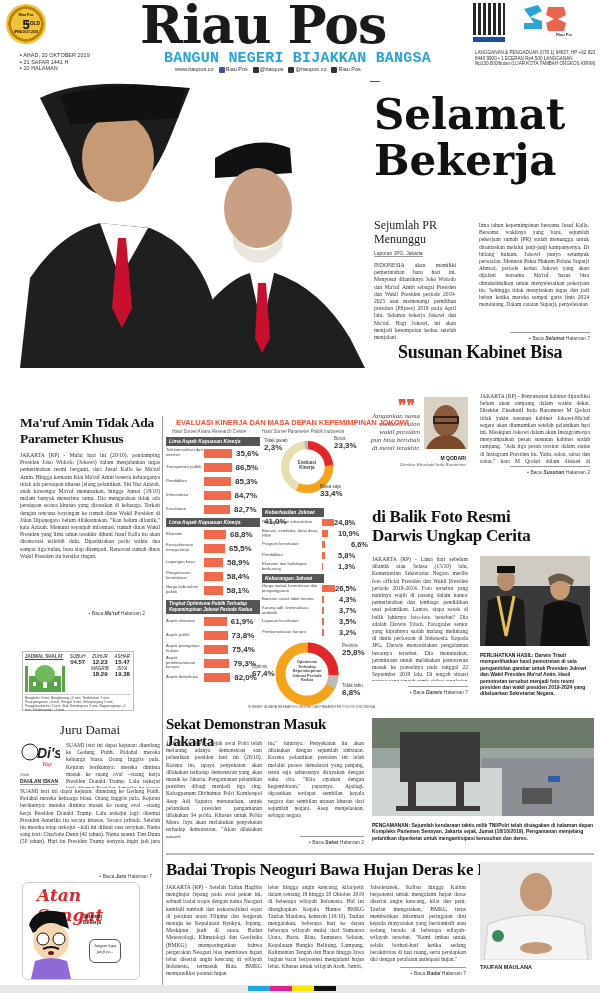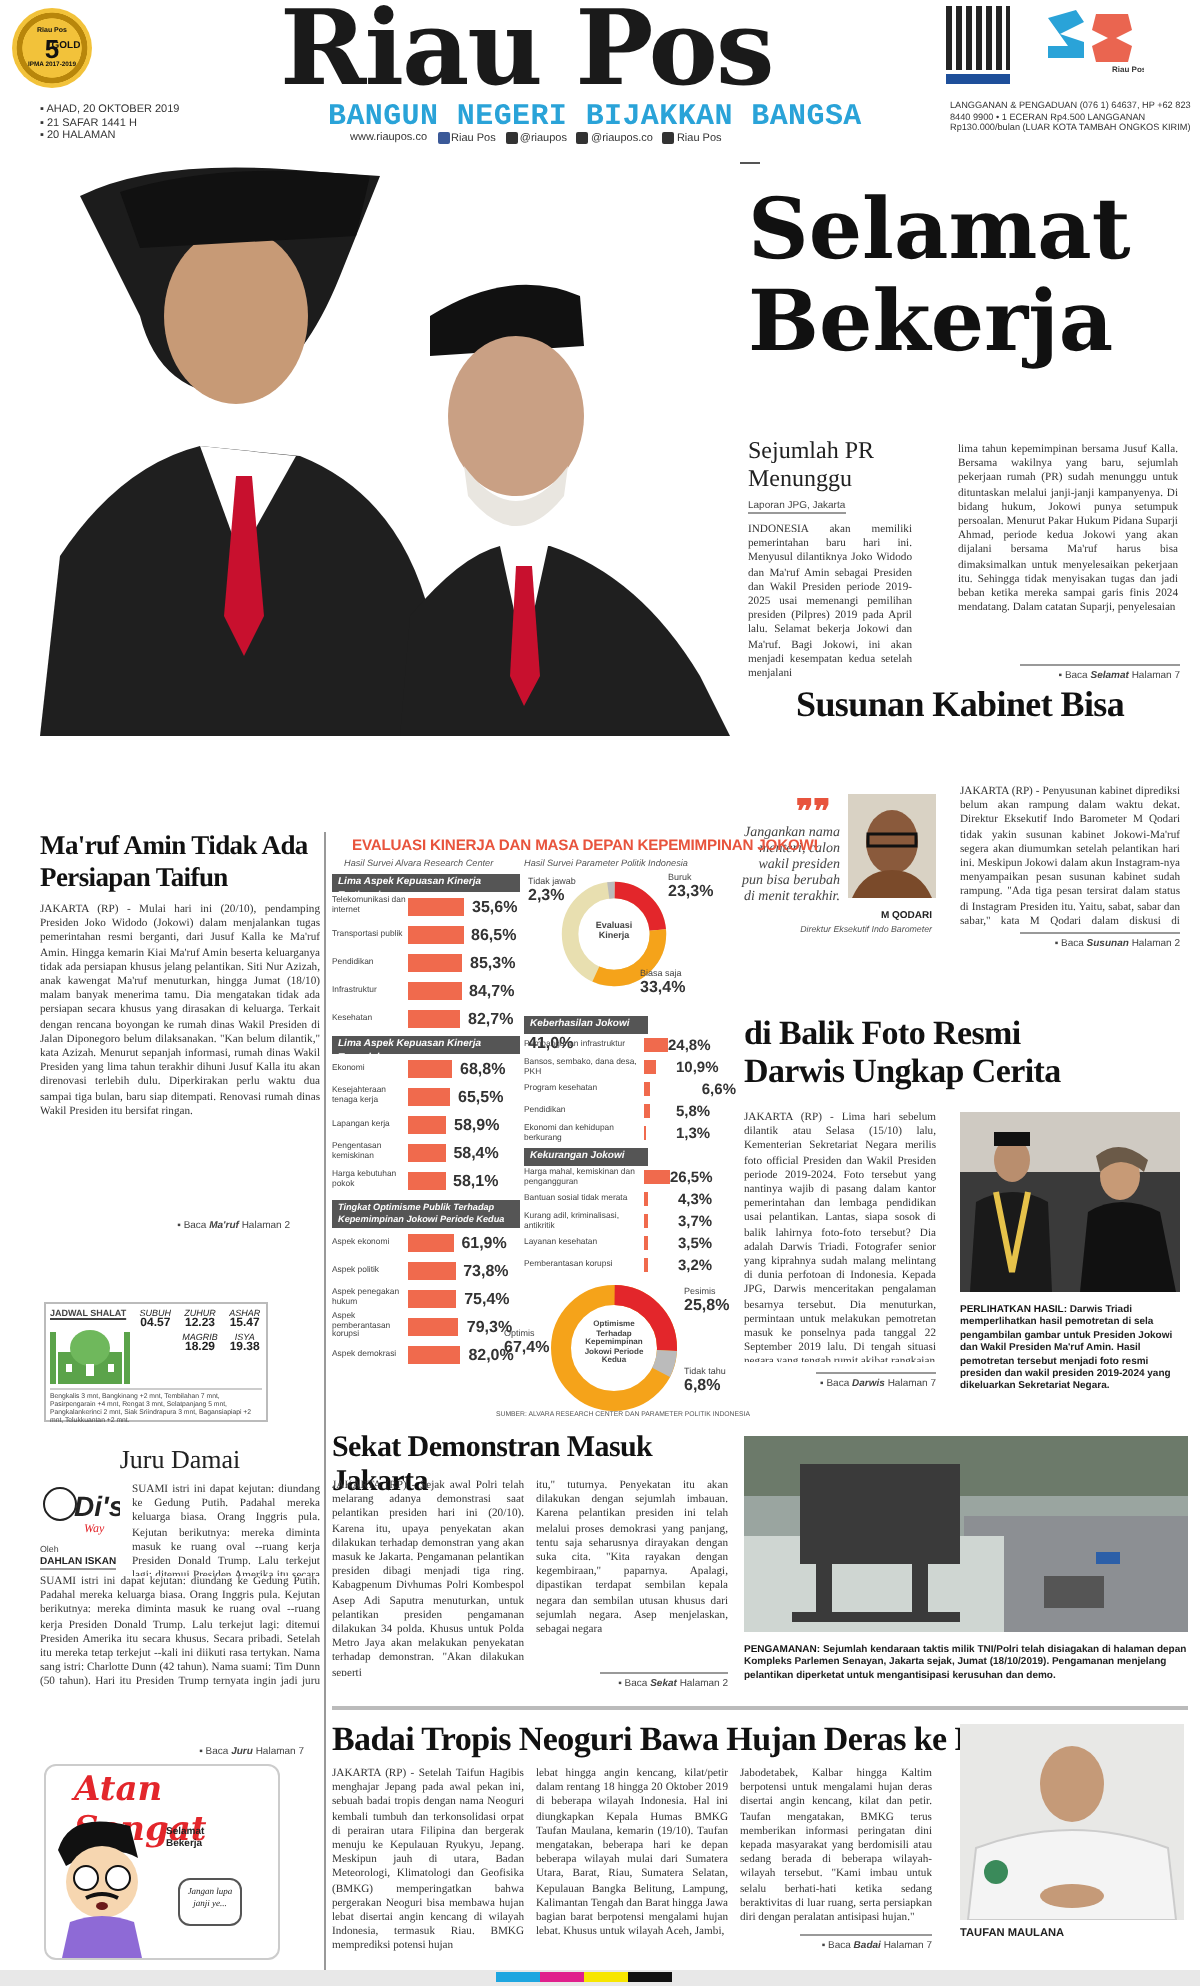--- a/index.html
+++ b/index.html
@@ -142,21 +142,21 @@
   <ellipse cx="26" cy="24" rx="9" ry="11" fill="#b98e6e"></ellipse>
   <rect x="17" y="10" width="18" height="7" fill="#111"></rect>
   <path d="M5 90 L8 45 Q26 35 44 45 L46 90 Z" fill="#1a1a1a"></path>
   <path d="M18 40 L26 80 L34 40" fill="none" stroke="#e6c24a" stroke-width="3"></path>
   <ellipse cx="80" cy="32" rx="10" ry="12" fill="#c79a76"></ellipse>
   <path d="M68 22 Q80 12 94 24 L92 30 Q80 20 70 30 Z" fill="#6b5a48"></path>
   <path d="M60 90 L64 50 Q80 40 100 50 L108 90 Z" fill="#111"></path>
 </svg>
 <div class="abs caption" style="left:480px;top:652px;width:112px;font-weight:bold"><b>PERLIHATKAN HASIL:</b> <span>Darwis Triadi memperlihatkan hasil pemotretan di sela pengambilan gambar untuk Presiden Jokowi dan Wakil Presiden Ma'ruf Amin. Hasil pemotretan tersebut menjadi foto resmi presiden dan wakil presiden 2019-2024 yang dikeluarkan Sekretariat Negara.</span></div>
 
-<div class="abs h2" style="left:20px;top:415px;width:140px;font-size:13.5px;line-height:16px">Ma'ruf Amin Tidak Ada Persiapan Taifun</div>
+<div class="abs h2" style="left:20px;top:415px;width:140px;font-size:13.5px;line-height:16px">Ma'ruf Amin Tidak Ada Parameter Khusus</div>
 <div class="abs body-text" style="left:20px;top:452px;width:140px;height:150px;overflow:hidden">JAKARTA (RP) - Mulai hari ini (20/10), pendamping Presiden Joko Widodo (Jokowi) dalam menjalankan tugas pemerintahan resmi berganti, dari Jusuf Kalla ke Ma'ruf Amin. Hingga kemarin Kiai Ma'ruf Amin beserta keluarganya tidak ada persiapan khusus jelang pelantikan. Siti Nur Azizah, anak kawengat Ma'ruf menuturkan, hingga Jumat (18/10) malam banyak menerima tamu. Dia mengatakan tidak ada persiapan secara khusus yang dirasakan di keluarga. Terkait dengan rencana boyongan ke rumah dinas Wakil Presiden di Jalan Diponegoro belum dilaksanakan. "Kan belum dilantik," kata Azizah. Menurut sepanjah informasi, rumah dinas Wakil Presiden yang lima tahun terakhir dihuni Jusuf Kalla itu akan direnovasi terlebih dulu. Diperkirakan perlu waktu dua sampai tiga bulan, baru siap ditempati. Renovasi rumah dinas Wakil Presiden itu bersifat ringan.</div>
 <div class="abs readmore" style="left:85px;top:608px;width:60px;border-top:none">▪ <span>Baca</span> <b>Ma'ruf</b> <span>Halaman 2</span></div>
 
 <div class="abs" style="left:22px;top:651px;width:112px;height:60px;border:1px solid #bbb">
   <div class="abs sans" style="left:2px;top:2px;font-size:4.5px;font-weight:bold;color:#444;text-decoration:underline">JADWAL SHALAT</div>
   <svg class="abs" style="left:2px;top:8px;width:40px;height:32px" viewBox="0 0 40 32">
     <rect x="4" y="16" width="32" height="16" fill="#5ba34a"></rect>
     <ellipse cx="20" cy="14" rx="10" ry="9" fill="#6fb85c"></ellipse>
     <rect x="0" y="6" width="3" height="26" fill="#5ba34a"></rect>
       <rect x="37" y="6" width="3" height="26" fill="#5ba34a"></rect>

